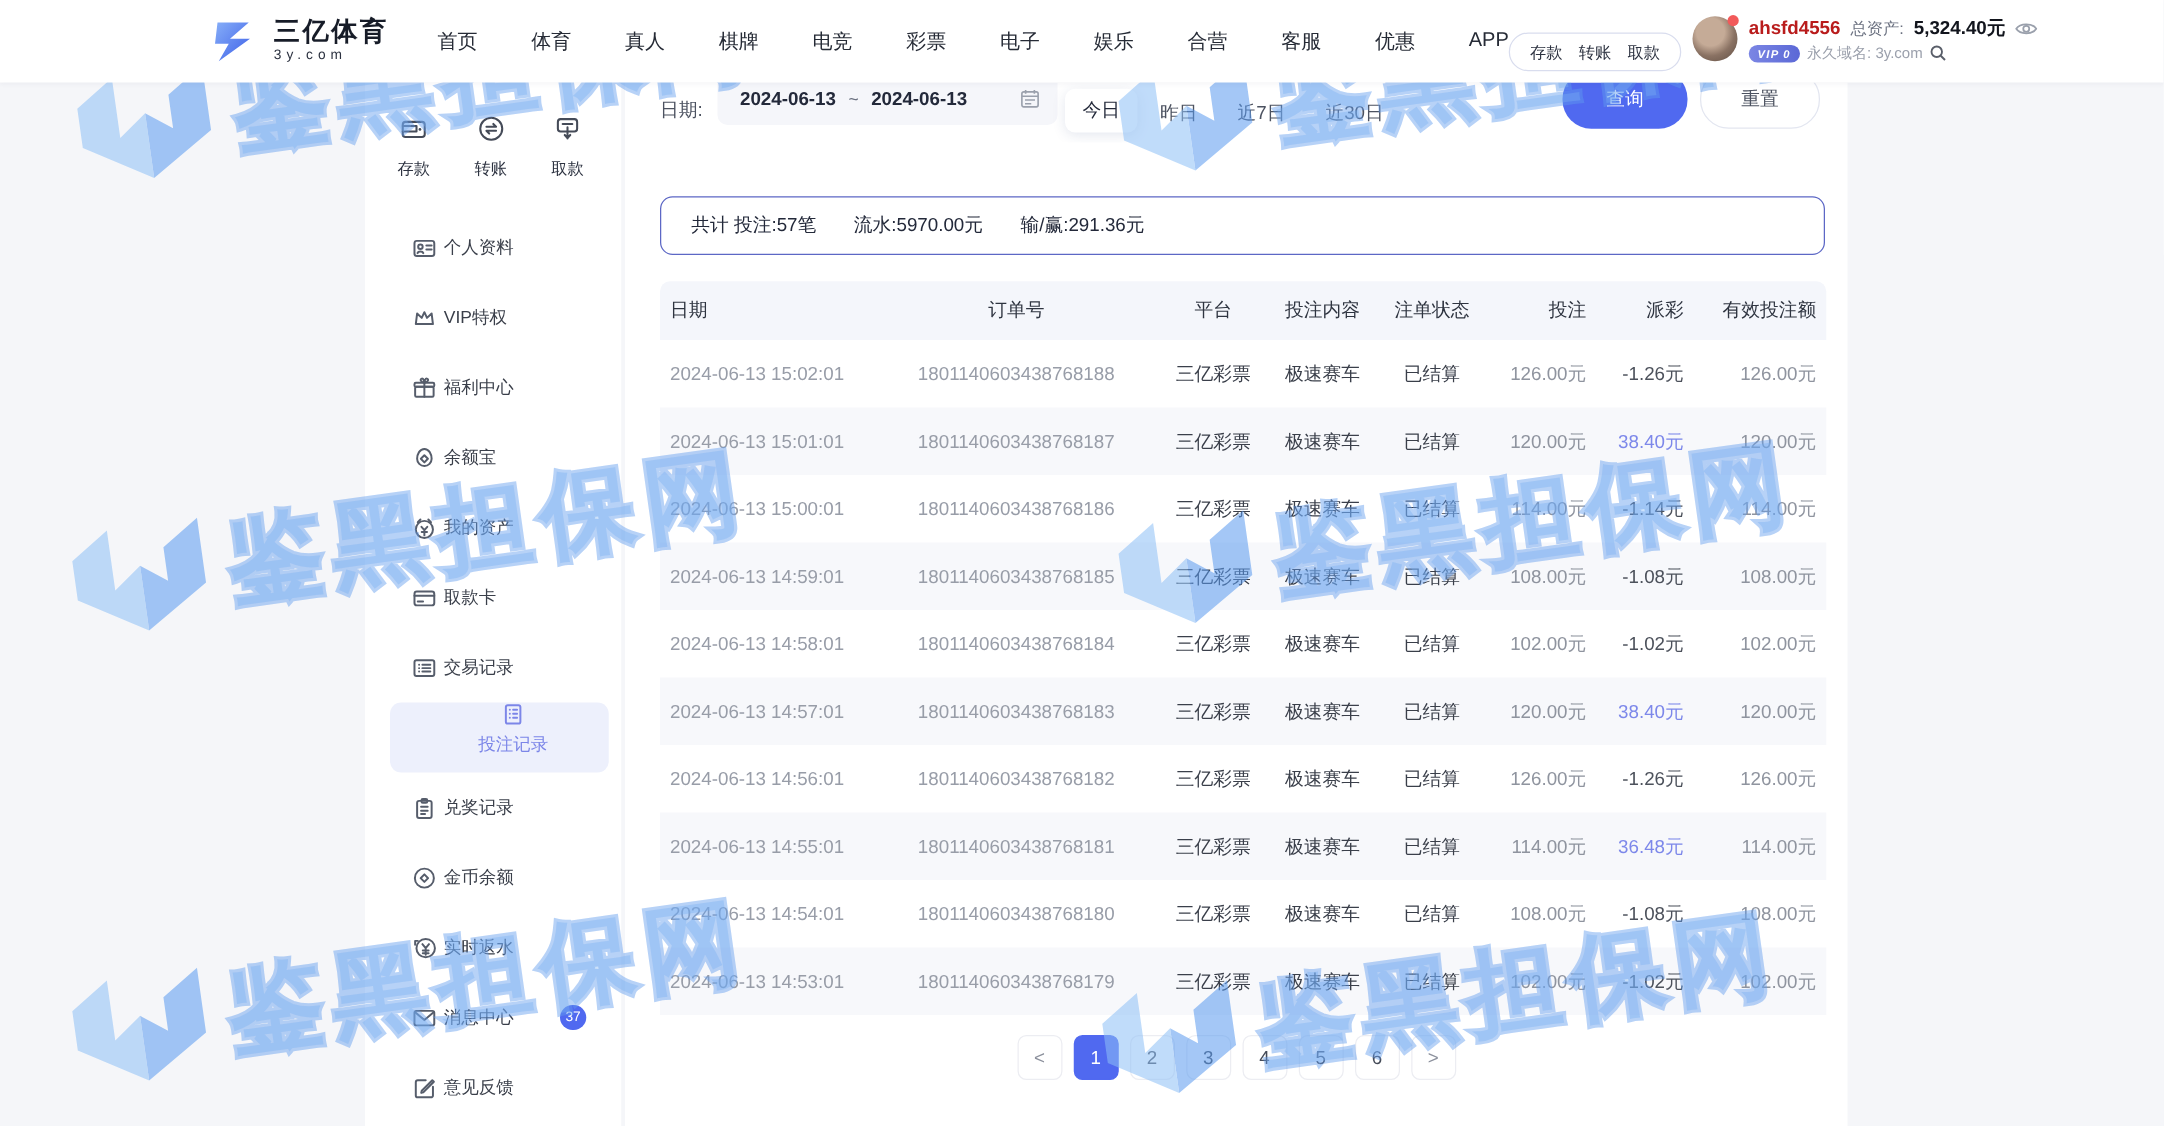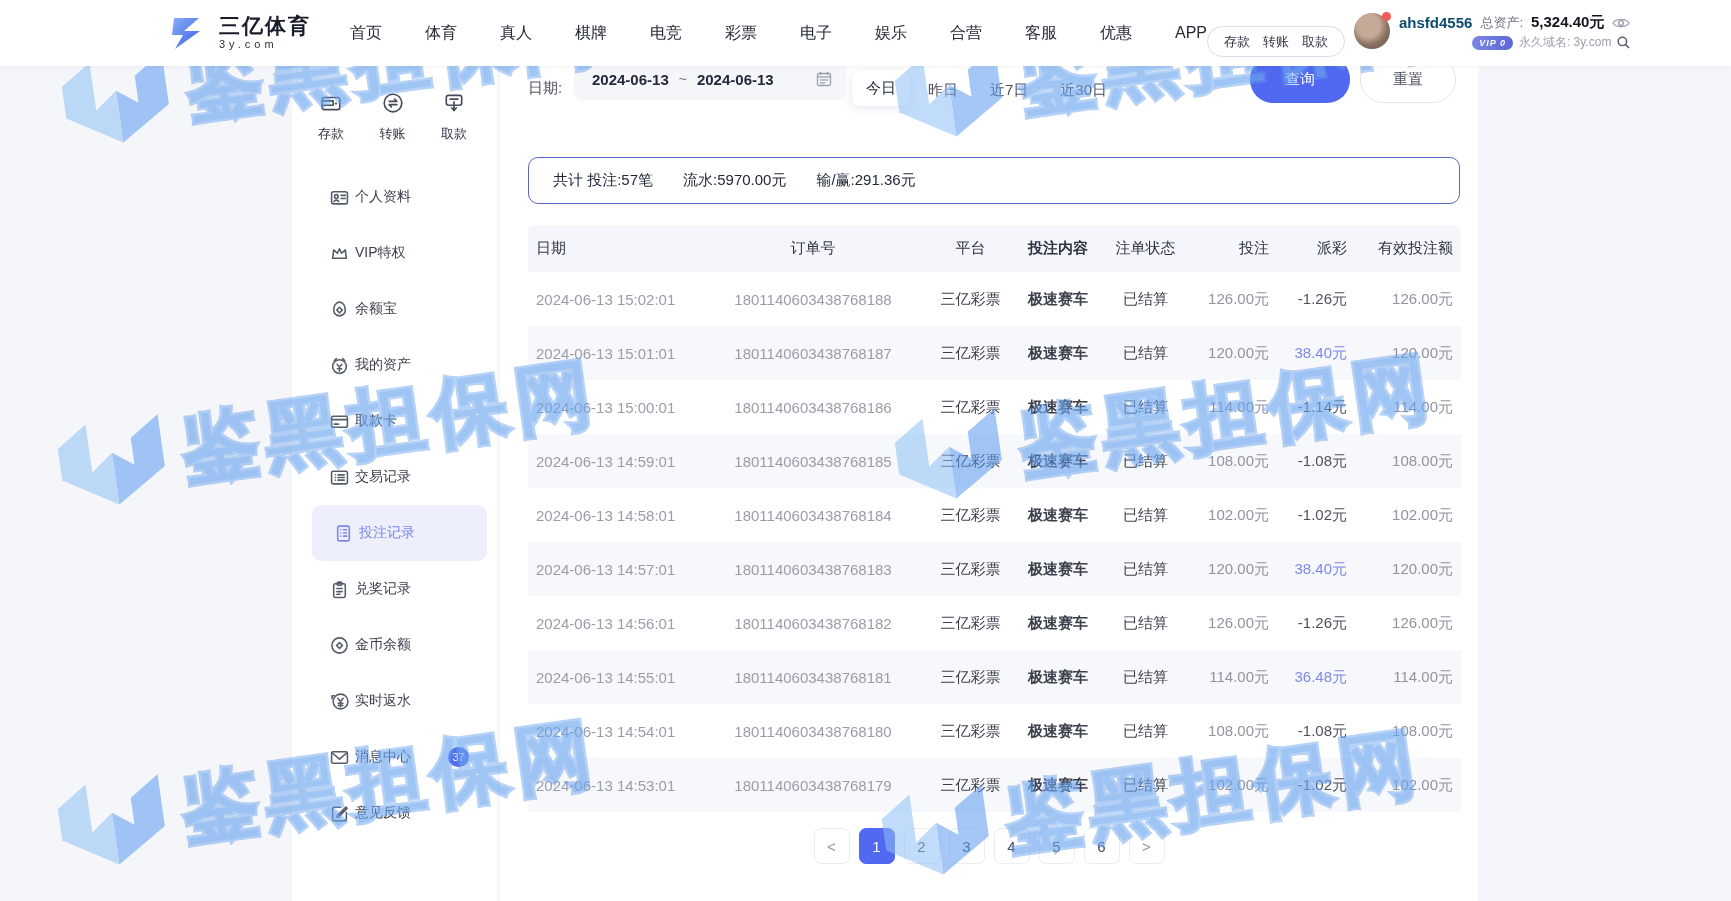--- a/index.html
+++ b/index.html
@@ -25,24 +25,24 @@
   }
   .wallet-pill span { font-size:13px; color:#2c3240; cursor:pointer; }
   .userbox { position:absolute; left:1354px; top:13px; display:flex; gap:9px; }
   .avatar {
     width:36px; height:36px; border-radius:50%; position:relative; flex:0 0 auto;
     background:radial-gradient(circle at 40% 35%, #c5ab97 0 35%, #8a7263 60%, #5d4c42 100%);
   }
   .avatar .dot { position:absolute; right:-1px; top:-1px; width:9px; height:9px; border-radius:50%; background:#f25a5a; }
   .user-lines { display:flex; flex-direction:column; gap:2px; }
   .user-line1 { display:flex; align-items:center; gap:8px; }
-  .user-name { font-size:15px; font-weight:bold; color:#0c4a6e; }
+  .user-name { font-size:15px; font-weight:bold; color:#b91c1c; }
   .assets-label { font-size:13px; color:#6b7180; }
   .assets-value { font-size:15px; font-weight:bold; color:#12151d; }
-  .user-line2 { display:flex; align-items:center; gap:6px;justify-content:flex-end; }
+  .user-line2 { display:flex; align-items:center; gap:6px; }
   .vip-badge {
     background:linear-gradient(90deg,#7b86e4,#5b68d6); color:#fff; font-size:9px; font-weight:bold;
     font-style:italic; border-radius:8px; padding:2px 7px; letter-spacing:1px;
   }
   .domain-text { font-size:12px; color:#9ba0ac; }
   
   .wm {
     position:absolute; z-index:40; pointer-events:none; display:flex; align-items:center; gap:16px;
     transform:rotate(-8deg); transform-origin:left center;
   }
@@ -60,21 +60,21 @@
   .quick-item svg { stroke:#454b58; }
   .quick-item .q-label { font-size:13px; color:#2c3240; }
   .side-list { margin-top:20px; display:flex; flex-direction:column; }
   .side-item {
     height:56px; display:flex; align-items:center; gap:6px; padding-left:38px;
     font-size:14px; color:#3a3f4a; cursor:pointer;
   }
   .side-item svg { stroke:#565d6b; flex:0 0 auto; }
   .side-item.active {
     background:var(--active-bg,#edf0fc); color:var(--active,#7c86e8);
-    margin:0 10px 0 20px; padding-left:22px; border-radius:9px;
+    margin:0 10px 0 20px; padding-left:22px; border-radius:9px;flex-direction:column;
   }
   .side-item.active svg { stroke:var(--active,#7c86e8); }
   .side-badge {
     margin-left:31px; min-width:21px; height:20px; border-radius:10px; background:var(--accent,#5069f0);
     color:#fff; font-size:11px; display:flex; align-items:center; justify-content:center; padding:0 4px;
   }
   
   .main { position:absolute; left:500px; top:66px; width:978px; height:835px; background:#fff; }
   .filter-row { position:relative; height:48px; overflow:hidden; }
   .date-label { position:absolute; left:28px; top:13px; font-size:15px; color:#4c5260; }
@@ -105,21 +105,21 @@
   }
   
   .table { position:absolute; left:28px; top:159px; width:933px; }
   .trow { display:flex; align-items:center; height:54px; font-size:15px; }
   .trow.head { height:47px; background:#f4f6fb; border-radius:8px 8px 0 0; color:#2e3440; }
   .trow.alt { background:#f7f8fb; }
   .c { padding:0 4px; white-space:nowrap; overflow:hidden; }
   .c0 { width:170px; text-align:left; padding-left:8px; }
   .c1 { width:230px; text-align:center; }
   .c2 { width:85px;  text-align:center; }
-  .c3 { width:90px;  text-align:center;font-weight:bold; }
+  .c3 { width:90px;  text-align:center; }
   .c4 { width:85px;  text-align:center; }
   .c5 { width:85px;  text-align:right; }
   .c6 { width:78px;  text-align:right; }
   .c7 { width:110px; text-align:right; padding-right:8px; }
   .trow .date, .trow .order { color:#989da8; }
   .trow .plat, .trow .cont, .trow .stat { color:#3a3f4a; }
   .trow .bet, .trow .valid { color:#8f949f; }
   .trow .payout { color:#4d525c; }
   .trow .payout.pos { color:var(--pos,#7d88ea); }
   
@@ -234,20 +234,31 @@
         </span>
                  <span>个人资料</span>
       </div>
       <div class="side-item">
         <span style="display:flex">
           <svg width="19" height="19" viewBox="0 0 18 18" fill="none" stroke-width="1.5" stroke-linecap="round" stroke-linejoin="round">
             <path d="M2.5 13.5 L3.5 5.5 L7 8.8 L9 4.5 L11 8.8 L14.5 5.5 L15.5 13.5 Z"></path>
           </svg>
         </span>
                  <span>VIP特权</span>
+      </div>
+      <div class="side-item">
+        <span style="display:flex">
+          <svg width="19" height="19" viewBox="0 0 18 18" fill="none" stroke-width="1.5" stroke-linecap="round" stroke-linejoin="round">
+            <rect x="2" y="8" width="14" height="7.5" rx="1"></rect>
+            <rect x="1.5" y="5" width="15" height="3" rx="1"></rect>
+            <path d="M9 5 v10.5"></path>
+            <path d="M9 5 C6 4.5 5.5 2 7 1.8 C8.5 1.6 9 4 9 5 C9 4 9.5 1.6 11 1.8 C12.5 2 12 4.5 9 5"></path>
+          </svg>
+        </span>
+                 <span>福利中心</span>
       </div>
       <div class="side-item">
         <span style="display:flex">
           <svg width="19" height="19" viewBox="0 0 18 18" fill="none" stroke-width="1.5" stroke-linecap="round" stroke-linejoin="round">
             <path d="M9 2 C12.5 2 14.5 6 14.5 9.5 A5.5 5.5 0 0 1 3.5 9.5 C3.5 6 5.5 2 9 2 Z"></path>
             <rect x="7.1" y="7.6" width="3.8" height="3.8" transform="rotate(45 9 9.5)"></rect>
           </svg>
         </span>
                  <span>余额宝</span>
       </div>

